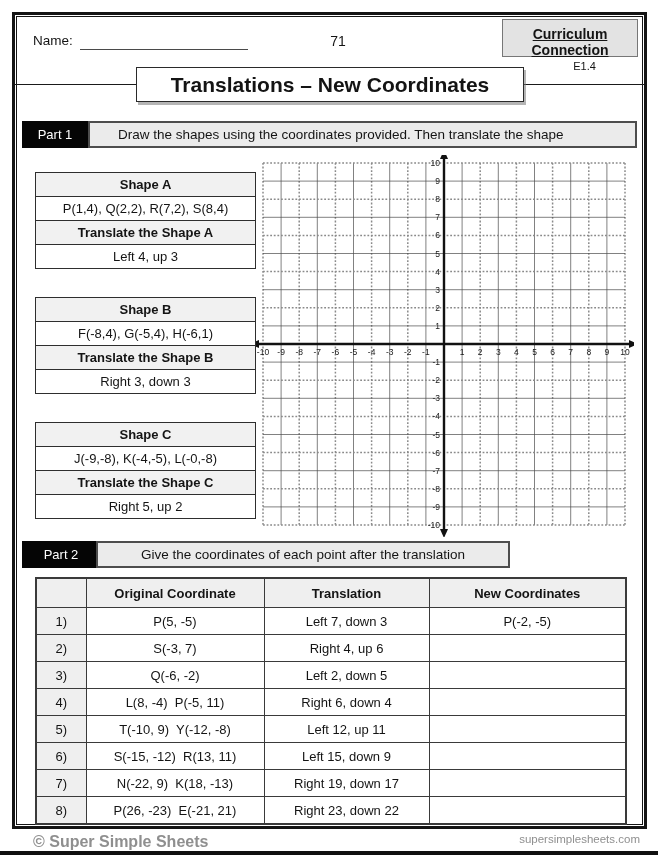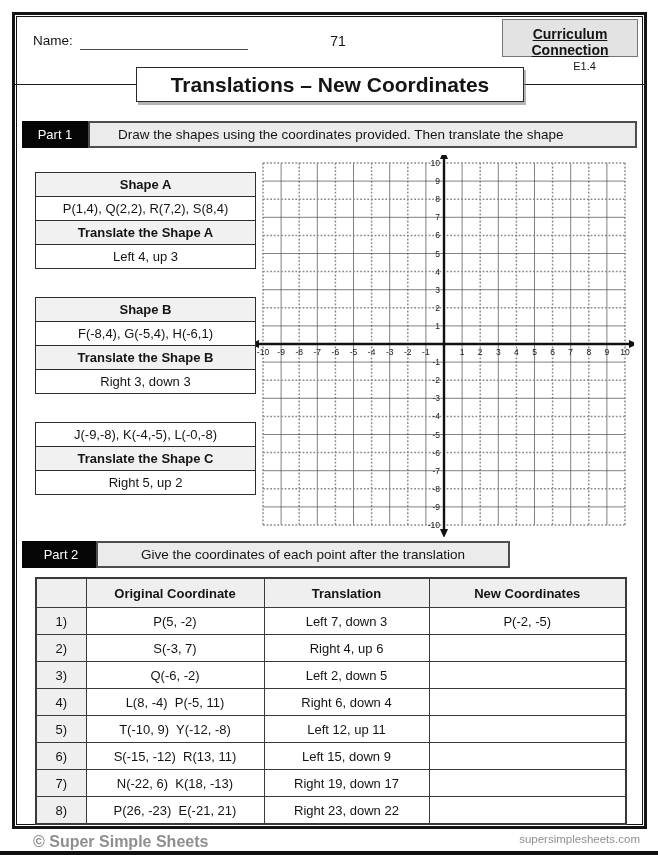--- a/index.html
+++ b/index.html
@@ -77,20 +77,21 @@
   <div class="sb-row sb-head">Translate the Shape A</div>
   <div class="sb-row">Left 4, up 3</div>
 </div>
 <div class="abs shape-box sb-b">
   <div class="sb-row sb-head">Shape B</div>
   <div class="sb-row">F(-8,4), G(-5,4), H(-6,1)</div>
   <div class="sb-row sb-head">Translate the Shape B</div>
   <div class="sb-row">Right 3, down 3</div>
 </div>
 <div class="abs shape-box sb-c">
+  <div class="sb-row sb-head">Shape C</div>
   <div class="sb-row">J(-9,-8), K(-4,-5), L(-0,-8)</div>
   <div class="sb-row sb-head">Translate the Shape C</div>
   <div class="sb-row">Right 5, up 2</div>
 </div>
 
 <div class="abs grid-wrap">
   <svg id="grid-svg" width="378" height="382" viewBox="0 0 378 382">
       <line x1="7" y1="8" x2="7" y2="370" stroke="#8a8a8a" stroke-width="1.5" stroke-dasharray="1.8,1.8"></line>
       <line x1="25.099999999999994" y1="8" x2="25.099999999999994" y2="370" stroke="#4a4a4a" stroke-width="0.7"></line>
       <line x1="43.19999999999999" y1="8" x2="43.19999999999999" y2="370" stroke="#8a8a8a" stroke-width="1.5" stroke-dasharray="1.8,1.8"></line>
@@ -196,21 +197,21 @@
     <tr>
       <th></th>
       <th>Original Coordinate</th>
       <th>Translation</th>
       <th>New Coordinates</th>
     </tr>
   </thead>
   <tbody id="table-body">
       <tr>
         <td class="c-num">1)</td>
-        <td>P(5, -2)</td>
+        <td>P(5, -5)</td>
         <td>Left 7, down 3</td>
         <td>P(-2, -5)</td>
       </tr>
       <tr>
         <td class="c-num">2)</td>
         <td>S(-3, 7)</td>
         <td>Right 4, up 6</td>
         <td></td>
       </tr>
       <tr>
@@ -232,21 +233,21 @@
         <td></td>
       </tr>
       <tr>
         <td class="c-num">6)</td>
         <td>S(-15, -12)  R(13, 11)</td>
         <td>Left 15, down 9</td>
         <td></td>
       </tr>
       <tr>
         <td class="c-num">7)</td>
-        <td>N(-22, 6)  K(18, -13)</td>
+        <td>N(-22, 9)  K(18, -13)</td>
         <td>Right 19, down 17</td>
         <td></td>
       </tr>
       <tr>
         <td class="c-num">8)</td>
         <td>P(26, -23)  E(-21, 21)</td>
         <td>Right 23, down 22</td>
         <td></td>
       </tr>
     </tbody>

